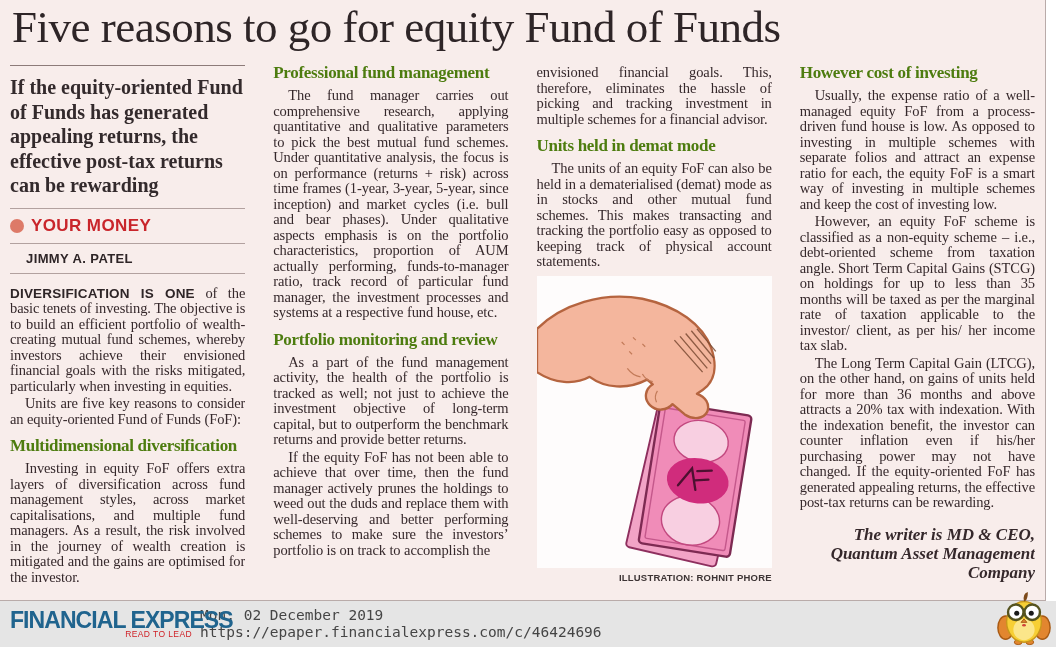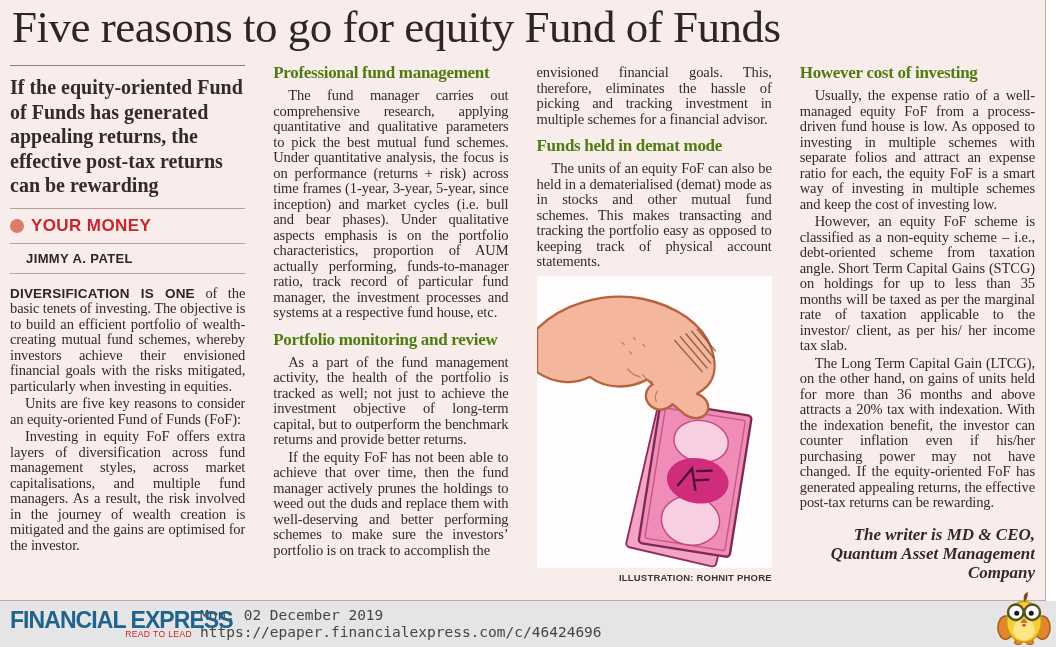--- a/index.html
+++ b/index.html
@@ -75,34 +75,35 @@
         <span class="section-bullet"></span>
         <span class="section-label">YOUR MONEY</span>
       </div>
       <hr class="rule">
       <div class="byline">JIMMY A. PATEL</div>
       <hr class="rule">
       <p class="body-p no-indent" style="margin-top:12px;">
         <span class="lead-intro">DIVERSIFICATION IS ONE</span><span> of the basic tenets of investing. The objective is to build an efficient portfolio of wealth-creating mutual fund schemes, whereby investors achieve their envisioned financial goals with the risks mitigated, particularly when investing in equities.</span>
       </p>
       <p class="body-p">Units are five key reasons to consider an equity-oriented Fund of Funds (FoF):</p>
+      <h2 class="col-heading">Multidimensional diversification</h2>
       <p class="body-p">Investing in equity FoF offers extra layers of diversification across fund management styles, across market capitalisations, and multiple fund managers. As a result, the risk involved in the journey of wealth creation is mitigated and the gains are optimised for the investor.</p>
     </div>
 
     <div class="col">
       <h2 class="col-heading first-heading">Professional fund management</h2>
       <p class="body-p">The fund manager carries out comprehensive research, applying quantitative and qualitative parameters to pick the best mutual fund schemes. Under quantitative analysis, the focus is on performance (returns + risk) across time frames (1-year, 3-year, 5-year, since inception) and market cycles (i.e. bull and bear phases). Under qualitative aspects emphasis is on the portfolio characteristics, proportion of AUM actually performing, funds-to-manager ratio, track record of particular fund manager, the investment processes and systems at a respective fund house, etc.</p>
       <h2 class="col-heading">Portfolio monitoring and review</h2>
       <p class="body-p">As a part of the fund management activity, the health of the portfolio is tracked as well; not just to achieve the investment objective of long-term capital, but to outperform the benchmark returns and provide better returns.</p>
       <p class="body-p">If the equity FoF has not been able to achieve that over time, then the fund manager actively prunes the holdings to weed out the duds and replace them with well-deserving and better performing schemes to make sure the investors’ portfolio is on track to accomplish the</p>
     </div>
 
     <div class="col">
       <p class="body-p no-indent" style="margin-top:4px;">envisioned financial goals. This, therefore, eliminates the hassle of picking and tracking investment in multiple schemes for a financial advisor.</p>
-      <h2 class="col-heading">Funds held in demat mode</h2>
+      <h2 class="col-heading">Units held in demat mode</h2>
       <p class="body-p">The units of an equity FoF can also be held in a dematerialised (demat) mode as in stocks and other mutual fund schemes. This makes transacting and tracking the portfolio easy as opposed to keeping track of physical account statements.</p>
 
       <div class="illo-box">
         <svg viewBox="0 0 250 290" preserveAspectRatio="xMidYMid meet">
 
           <g transform="translate(168,206) rotate(9)">
             <rect x="-56" y="-66" width="98" height="152" rx="4" fill="#f2a3c6" stroke="#8e2f5e" stroke-width="2" transform="rotate(4)"></rect>
             <rect x="-49" y="-76" width="98" height="152" rx="4" fill="#f08cb8" stroke="#7d2a52" stroke-width="2.5"></rect>
             <rect x="-43" y="-70" width="86" height="140" rx="2" fill="none" stroke="#c4588b" stroke-width="1.5"></rect>
             <ellipse cx="0" cy="-41" rx="29" ry="22" fill="#f8cfe1" stroke="#c2487f" stroke-width="1.5"></ellipse>

